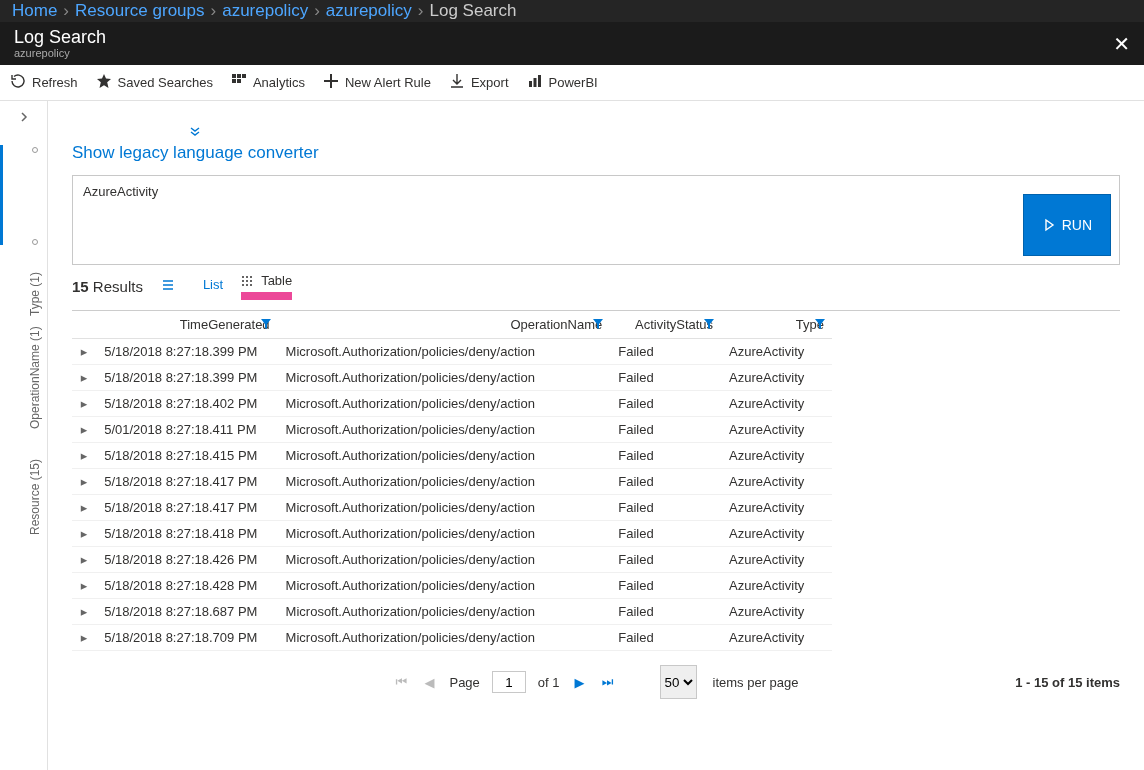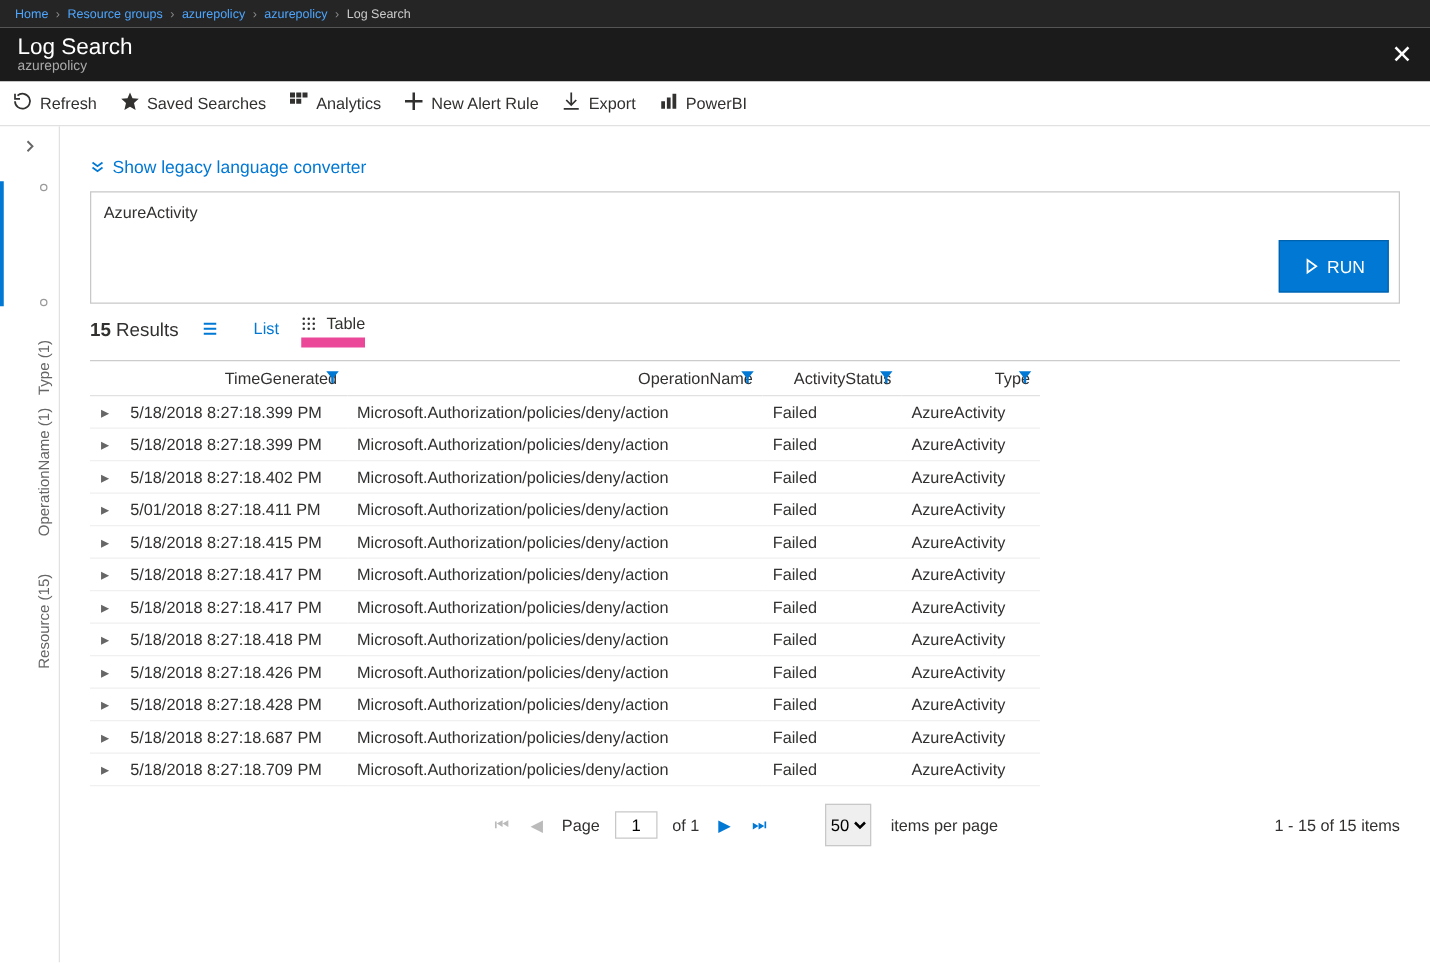--- a/index.html
+++ b/index.html
@@ -1,19 +1,19 @@
 <!DOCTYPE html>
 <html><head>
 <meta charset="utf-8">
 <style>
   * { box-sizing: border-box; margin: 0; padding: 0; font-family: "Segoe UI", Arial, sans-serif; }
   body { width: 1144px; height: 770px; overflow: hidden; background: #fff; color: #323130; font-size: 13px; }
 
   
-  .breadcrumb-bar { background: #252525; color: #fff; height: 22px; display: flex; align-items: center; padding: 0 12px; font-size: 10px; }
+  .breadcrumb-bar { background: #252525; color: #fff; height: 22px; display: flex; align-items: center; padding: 0 12px; font-size: 17px; }
   .breadcrumb-bar a { color: #4da6ff; text-decoration: none; cursor: pointer; }
   .breadcrumb-bar .sep { color: #888; margin: 0 6px; }
   .breadcrumb-bar .curr { color: #ccc; }
 
   
   .title-bar { background: #1b1b1b; color: #fff; height: 43px; display: flex; align-items: center; justify-content: space-between; padding: 0 14px; }
   .title-bar .title-wrap { display: flex; flex-direction: column; }
   .title-bar .title { font-size: 18px; font-weight: 400; line-height: 1.1; }
   .title-bar .subtitle { font-size: 11px; color: #aaa; }
   .title-bar .close { font-size: 20px; cursor: pointer; }
@@ -25,25 +25,25 @@
 
   
   .main-area { display: flex; height: calc(770px - 22px - 43px - 36px); }
   .side-rail { width: 48px; border-right: 1px solid #e1e1e1; position: relative; }
   .side-rail .chev { position: absolute; top: 10px; left: 18px; cursor: pointer; }
   .rail-label { transform: rotate(-90deg); transform-origin: left top; font-size: 12px; color: #666; white-space: nowrap; position: absolute; left: 28px; }
   .rail-accent { position: absolute; left: 0; top: 44px; width: 3px; height: 100px; background: #0078d4; }
   .rail-dot { position: absolute; width: 6px; height: 6px; border: 1px solid #999; border-radius: 50%; background:#fff; }
 
   .content { flex: 1; padding: 0 24px 0 24px; overflow: hidden; }
-  .legacy-link { display: inline-flex; align-items: center; gap: 6px; color: #0078d4; font-size: 14px; margin: 24px 0 12px; cursor: pointer; }
+  .legacy-link { display: inline-flex; align-items: center; gap: 6px; color: #0078d4; font-size: 17px; margin: 24px 0 12px; cursor: pointer; flex-direction: column; }
   .legacy-link svg { width: 12px; height: 12px; }
 
   .query-box { border: 1px solid #c8c8c8; height: 90px; position: relative; padding: 8px 10px; font-size: 13px; }
-  .run-btn { position: absolute; bottom: 8px; right: 8px; background: #0078d4; color: #fff; border: 1px solid #0062ad; padding: 12px 18px; font-size: 14px; cursor: pointer; display: inline-flex; align-items: center; gap: 6px; }
+  .run-btn { position: absolute; bottom: 8px; right: 8px; background: #0078d4; color: #fff; border: 1px solid #0062ad; padding: 22px 18px; font-size: 14px; cursor: pointer; display: inline-flex; align-items: center; gap: 6px; }
   .run-btn svg { width: 14px; height: 14px; }
 
   .adv-row { display: flex; justify-content: flex-end; align-items: center; margin-top: 6px; gap: 14px; }
   .adv-link { color: #0078d4; font-size: 13px; display: inline-flex; align-items: center; gap: 4px; cursor: pointer; }
   .adv-link svg { width: 14px; height: 14px; }
   .elapsed { font-size: 12px; }
 
   .results-row { display: flex; align-items: center; gap: 18px; margin-top: 8px; }
   .results-count { font-size: 15px; }
   .results-count b { font-weight: 600; }
@@ -64,21 +64,21 @@
   .col-op { width: 330px; }
   .col-status { width: 110px; }
   .col-type { width: 110px; }
 
   .pager { display: flex; align-items: center; justify-content: center; margin-top: 14px; gap: 12px; font-size: 13px; position: relative; }
   .pager .pg-btn { color: #0078d4; cursor: pointer; width: 16px; text-align:center; }
   .pager .pg-btn.disabled { color: #bbb; cursor: default; }
   .pager input[type=text] { width: 34px; height: 22px; text-align: center; border: 1px solid #c8c8c8; }
   .pager select { height: 34px; border: 1px solid #c8c8c8; }
   .pager .items-label { margin-left: 4px; }
-  .pager .items-summary { position: absolute; right: 0; }
+  .pager .items-summary { position: absolute; right: 0; font-weight: bold; }
 
 </style>
 </head>
 <body>
 
 <div class="breadcrumb-bar">
   <a>Home</a>
     <span class="sep">›</span>
   <a>Resource groups</a>
     <span class="sep">›</span>

